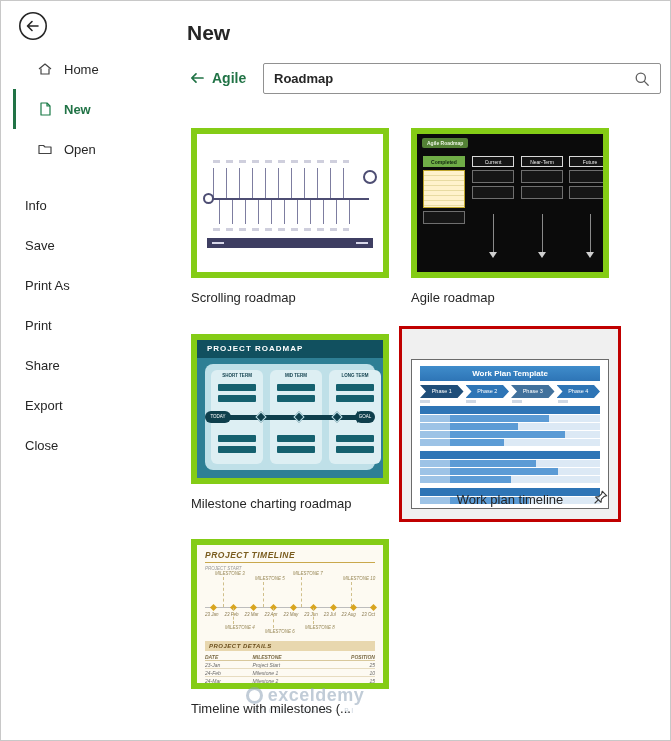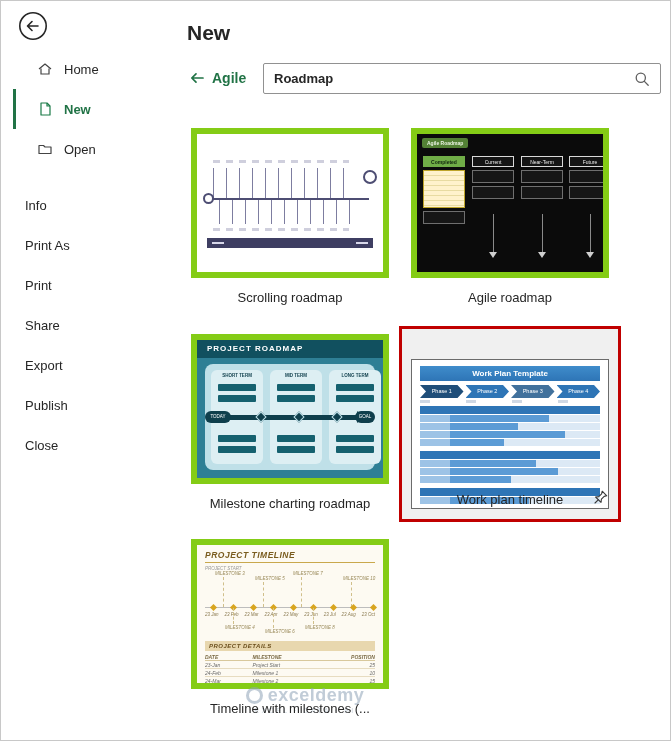--- a/index.html
+++ b/index.html
@@ -29,21 +29,21 @@
     color:var(--accent); font-size:14px; font-weight:bold; cursor:pointer; }
   .search-box { position:absolute; left:262px; top:62px; width:398px; height:31px;
     border:1px solid #919191; border-radius:2px; background:#fff; display:flex; align-items:center; }
   .search-input { flex:1; border:none; outline:none; background:transparent; padding:0 10px;
     font-size:13px; font-weight:bold; font-family:"Liberation Sans",sans-serif; color:#262626; }
   .search-ic { width:16px; height:16px; margin-right:10px; cursor:pointer; }
 
   
   .tcell { position:absolute; width:198px; cursor:pointer; }
   .thumb { position:relative; width:198px; height:150px; border:6px solid #84cc16; overflow:hidden; background:#fff; }
-  .tlabel { width:198px; text-align:center; font-size:13px; color:#262626; margin-top:12px; }
+  .tlabel { width:198px; text-align:left; font-size:13px; color:#262626; margin-top:12px; }
 
   .sel-cell { position:absolute; left:398px; top:325px; width:222px; height:196px;
     background:var(--selected-bg); border:3px solid var(--annotation-red); }
   .sel-cell .thumb { position:absolute; left:9px; top:6px; border:1px solid #6b6b6b; }
   .sel-label { position:absolute; left:0; top:163px; width:100%; text-align:center; font-size:13px; color:#262626; }
   .pin { position:absolute; right:9px; top:160px; width:17px; height:17px; cursor:pointer; }
 
   
   .t-scroll { background:#fff; }
   .sr-dash { position:absolute; left:16px; right:34px; height:3px;
@@ -183,33 +183,33 @@
         </span>
         <span>Open</span>
       </div>
     </div>
 
     <div class="side-menu">
       <div class="menu-item">
           <span>Info</span>
         </div>
       <div class="menu-item">
+          <span>Save</span>
+        </div>
+      <div class="menu-item">
           <span>Print As</span>
         </div>
       <div class="menu-item">
           <span>Print</span>
         </div>
       <div class="menu-item">
           <span>Share</span>
         </div>
       <div class="menu-item">
           <span>Export</span>
-        </div>
-      <div class="menu-item">
-          <span>Publish</span>
         </div>
       <div class="menu-item">
           <span>Close</span>
         </div>
     </div>
   </div>
 
   <div class="main-title">New</div>
 
   <div class="back-link">

